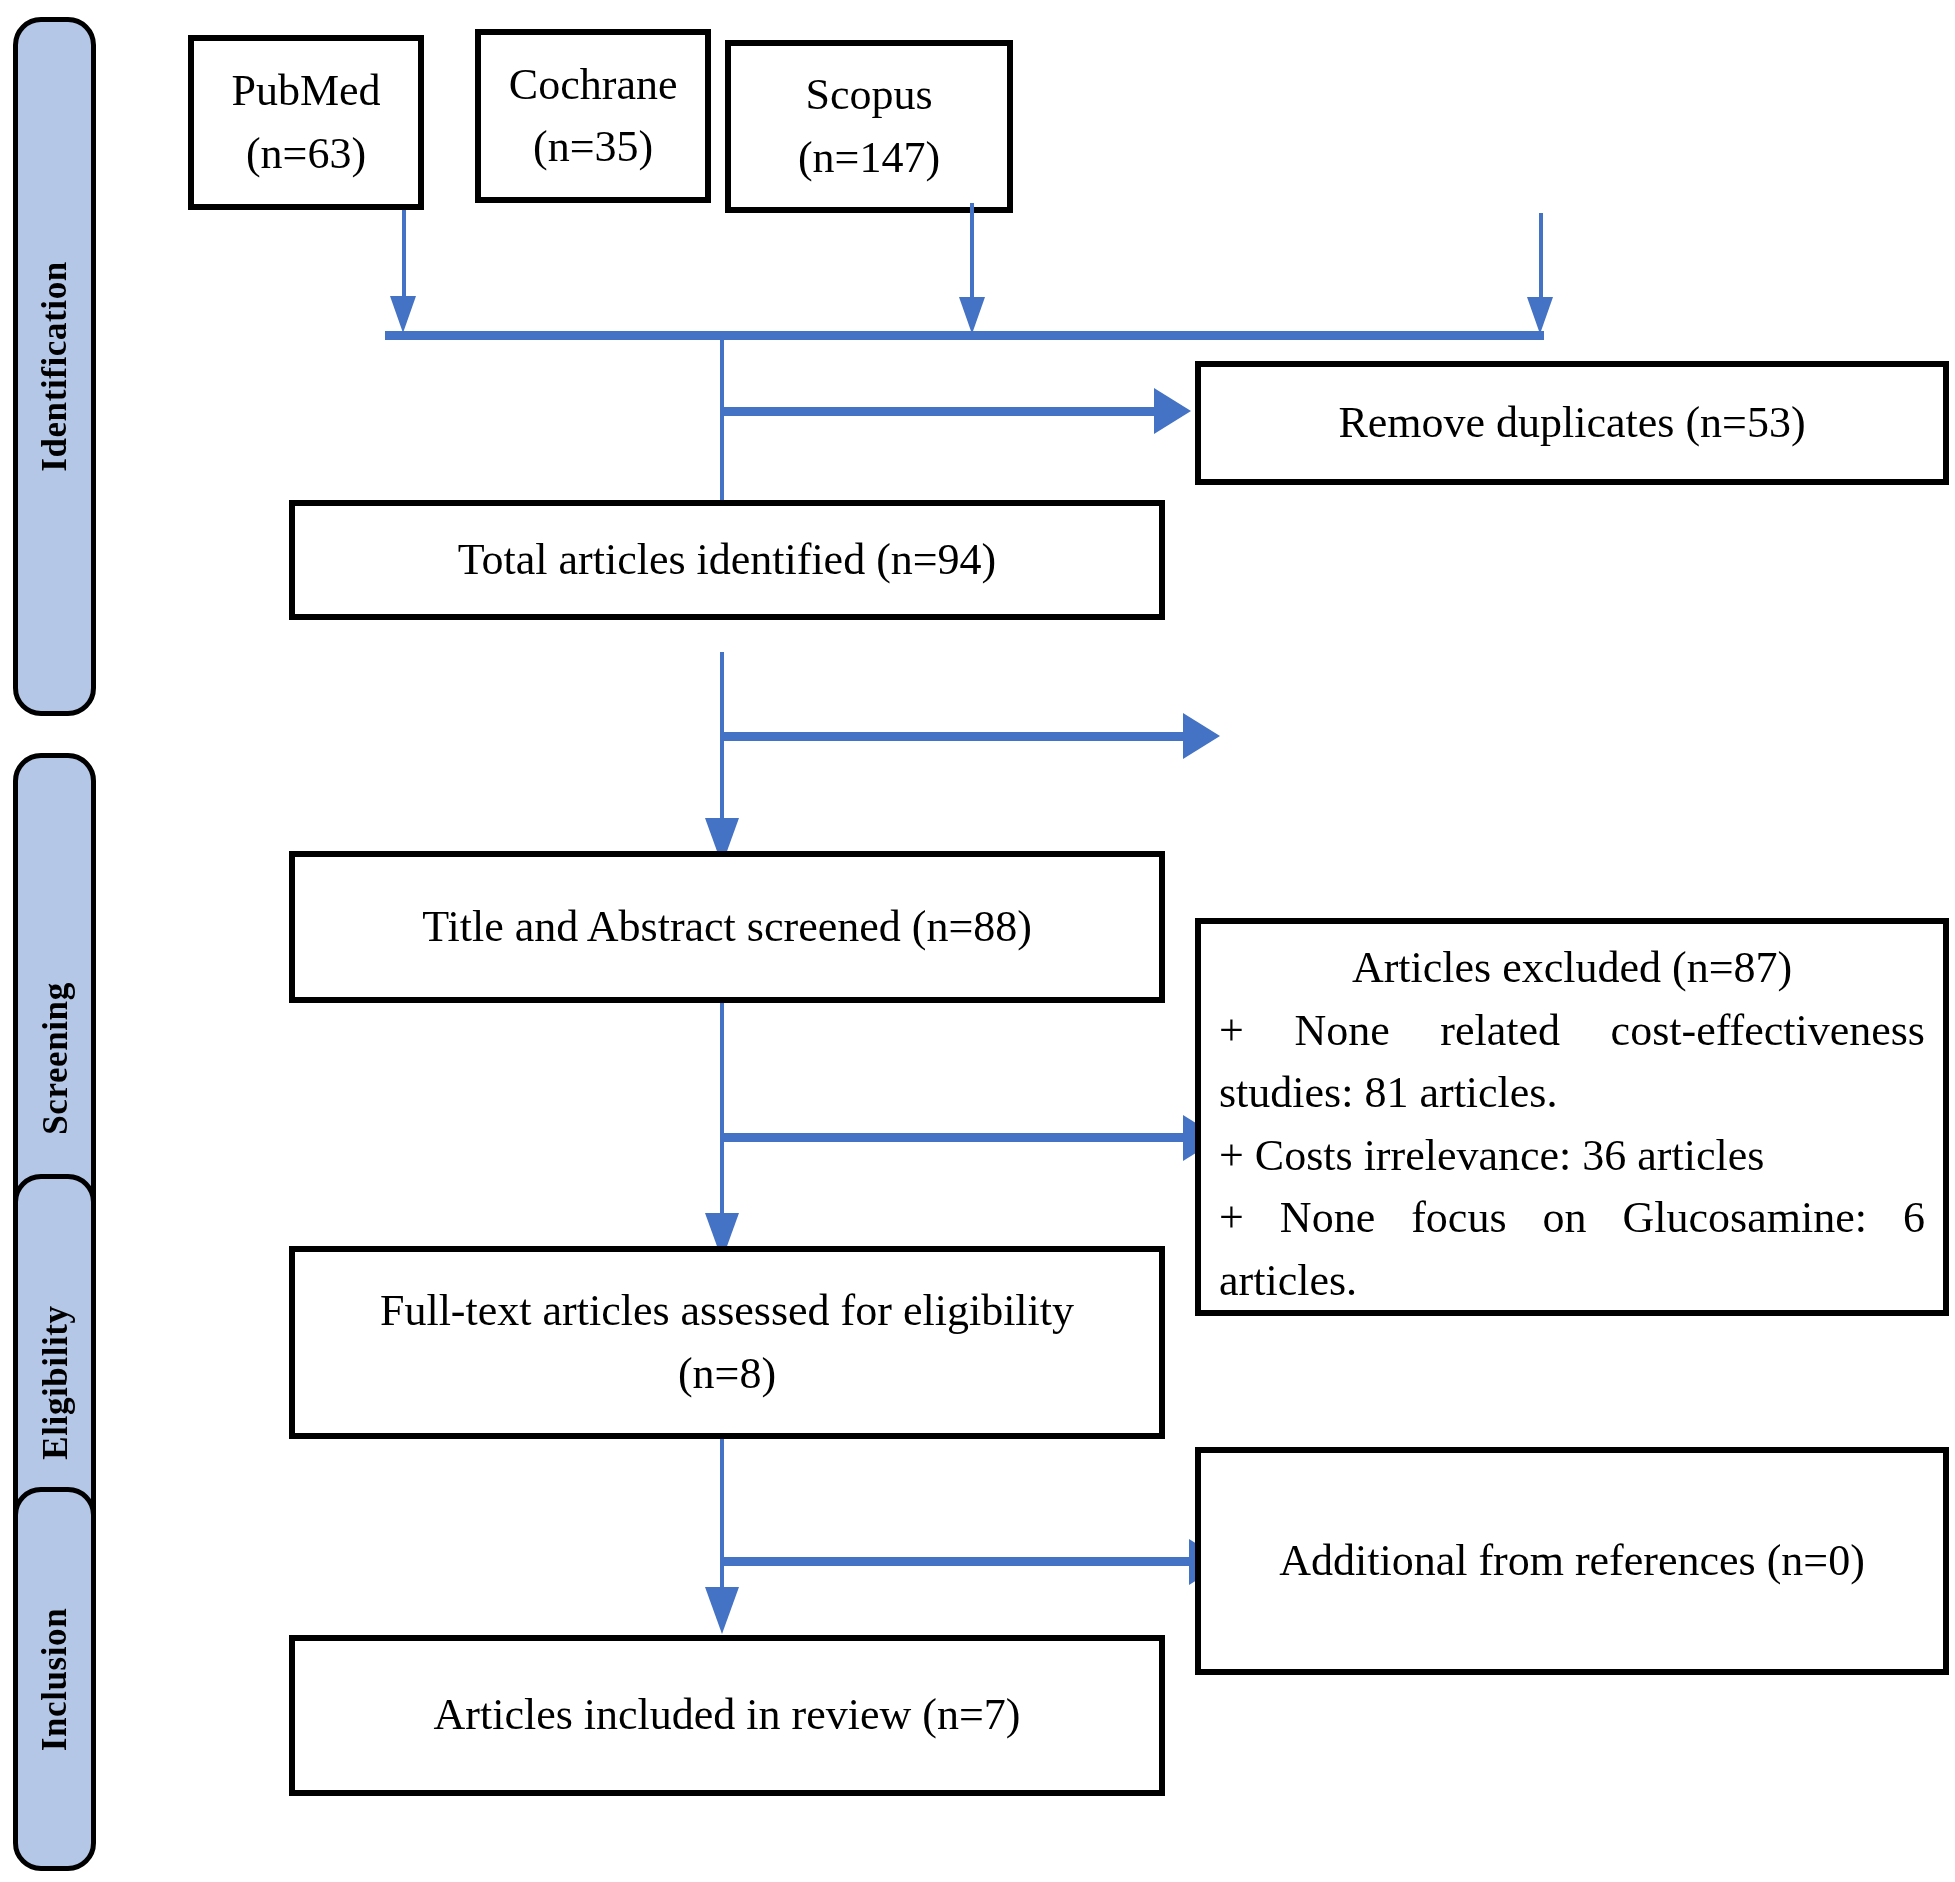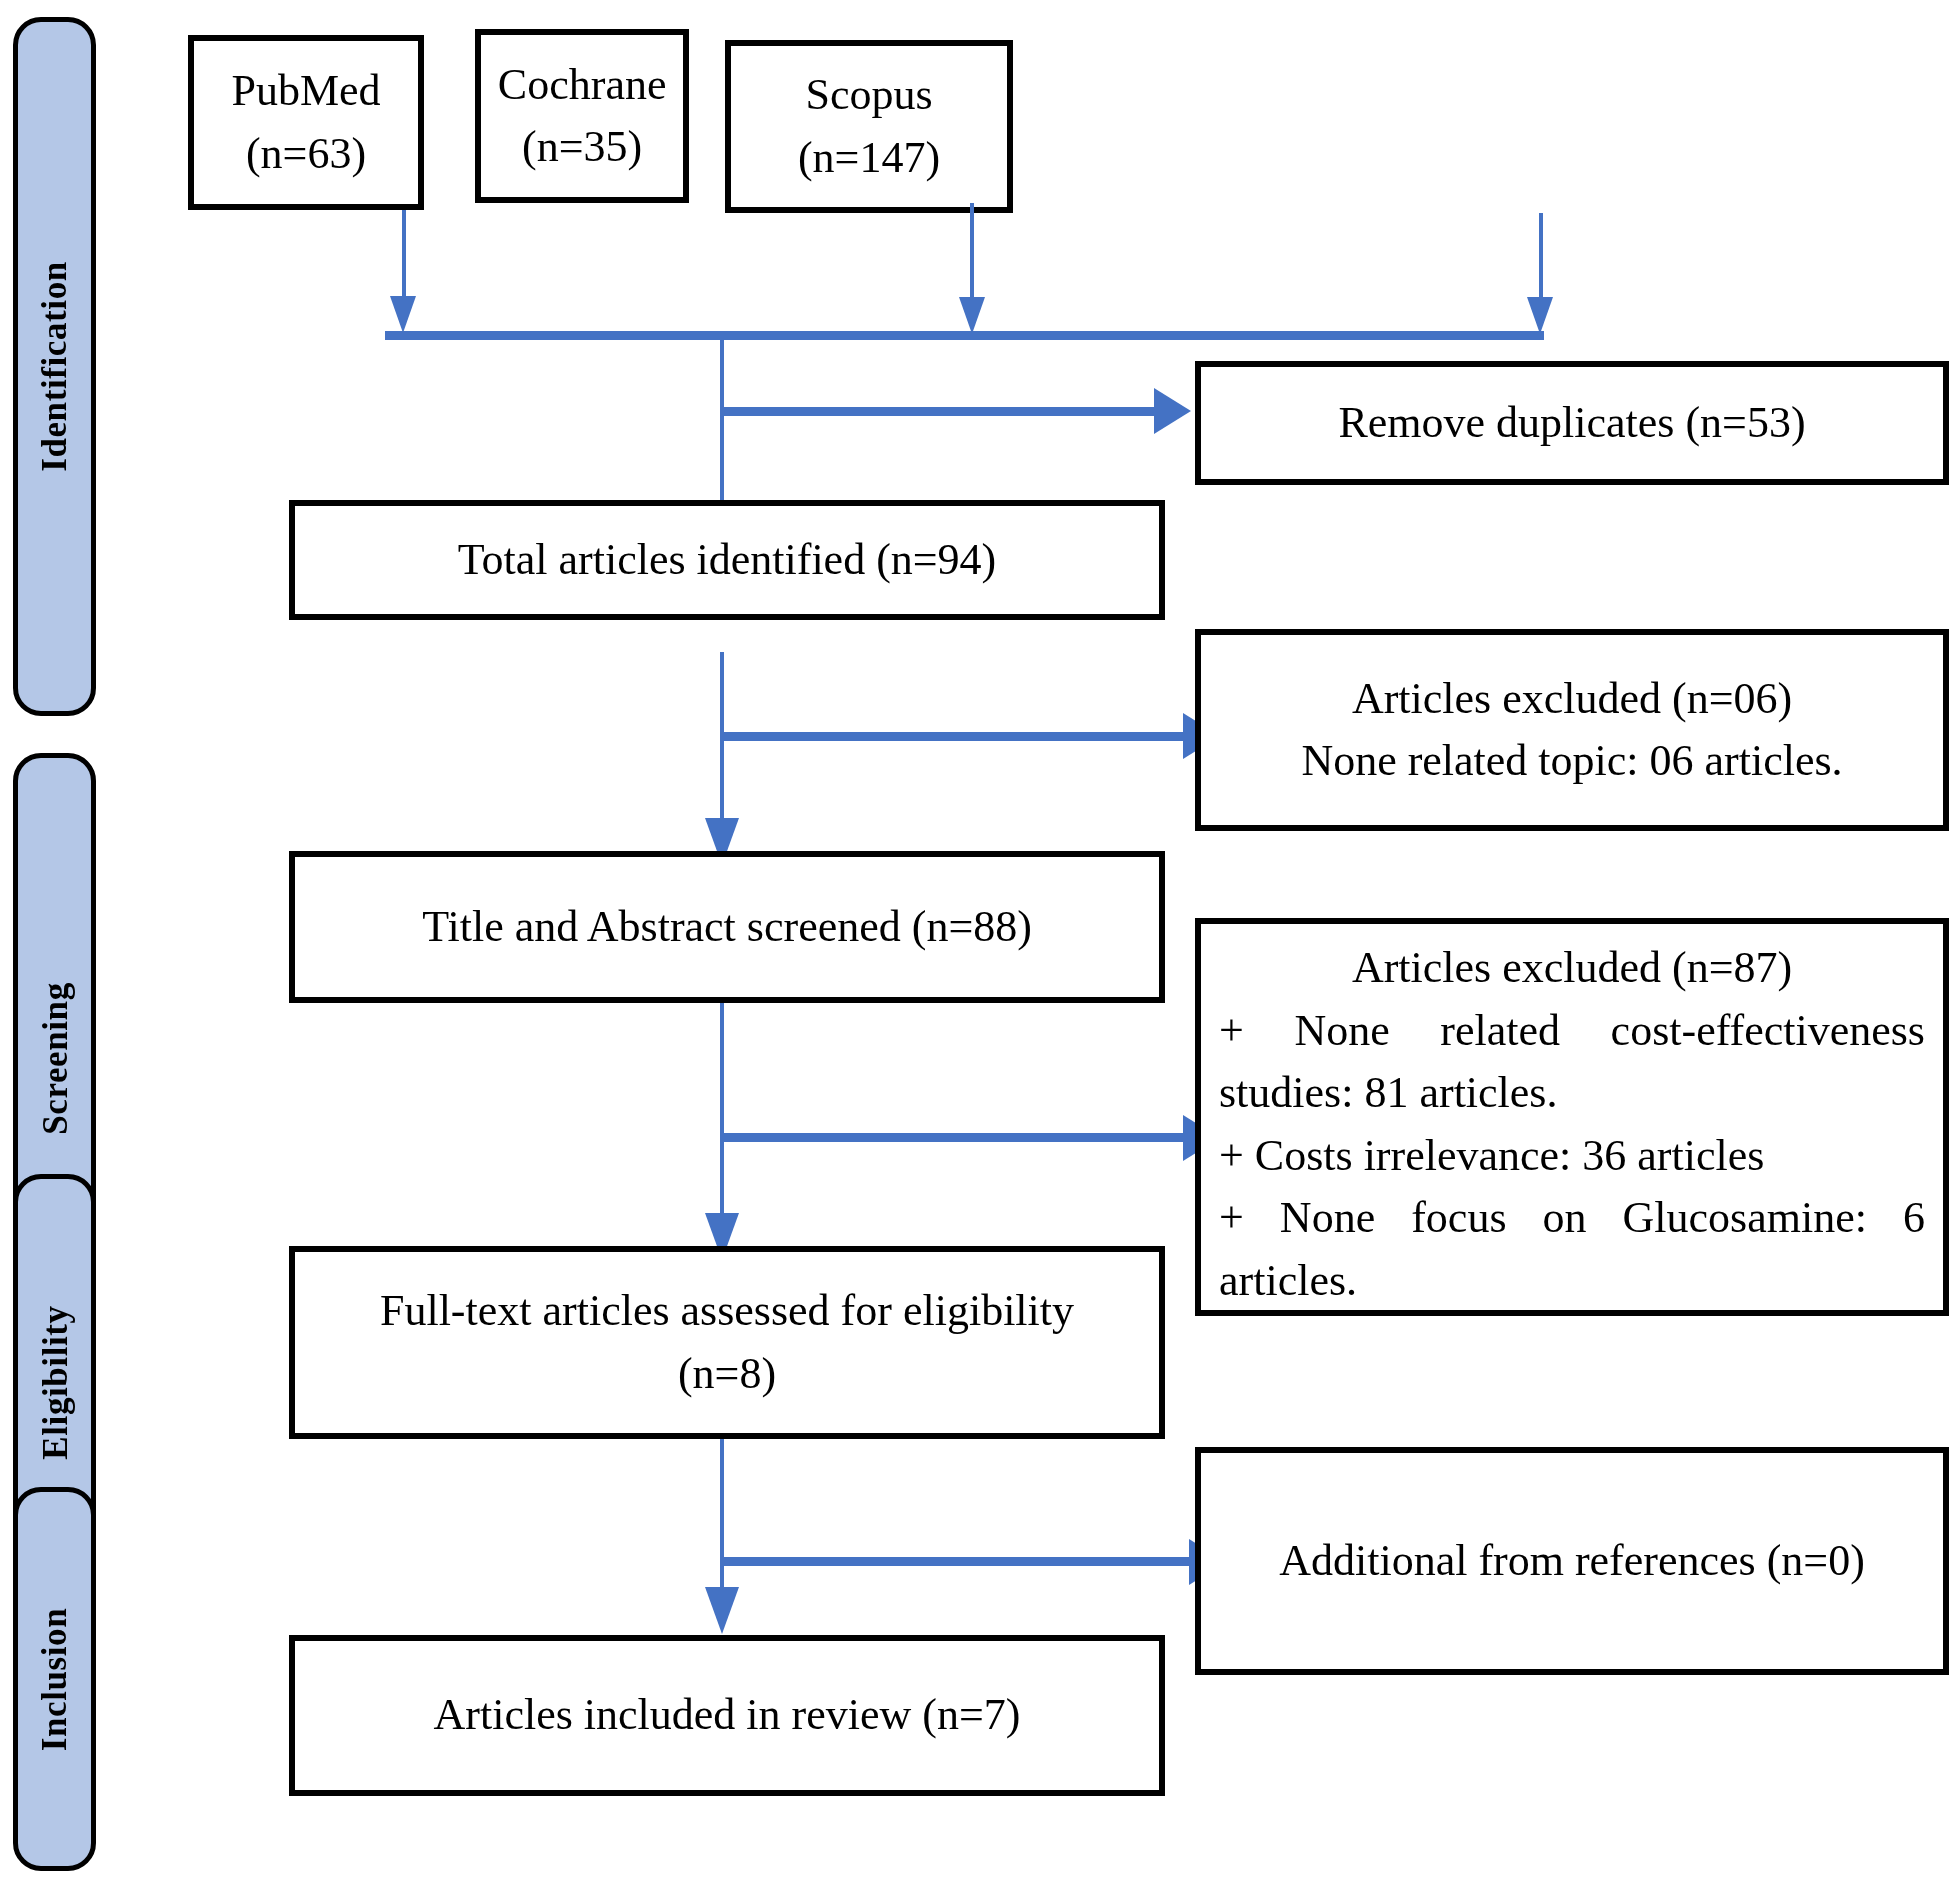--- a/index.html
+++ b/index.html
@@ -120,21 +120,21 @@
   </div>
 
   <div class="phase-pill" style="left:13.3px; top:1487px; width:83px; height:384px;">
     <span class="phase-label">Inclusion</span>
   </div>
 
   <div class="flow-box" style="left:188px; top:35px; width:236px; height:175px;">
     <div class="box-line">PubMed (n=63)</div>
   </div>
 
-  <div class="flow-box" style="left:475px; top:29px; width:214px; height:174px;padding-left:16px;">
+  <div class="flow-box" style="left:475px; top:29px; width:236px; height:174px;padding-left:16px;">
     <div class="box-line">Cochrane (n=35)</div>
   </div>
 
   <div class="flow-box" style="left:725px; top:40px; width:288px; height:173px;">
     <div class="box-line">Scopus (n=147)</div>
   </div>
 
   <div class="conn vthin" style="left:402px; top:210px; height:92px;"></div>
   <div class="arrow-down small" style="left:390px; top:296px;"></div>
 
@@ -161,24 +161,20 @@
     <div class="box-line">Total articles identified (n=94)</div>
   </div>
 
   <div class="conn vthin" style="left:720px; top:652px; height:199px;"></div>
 
   <div class="conn hthick" style="left:720px; top:732px; width:465px;"></div>
   <div class="arrow-right" style="left:1183px; top:713px;"></div>
 
   <div class="arrow-down" style="left:705px; top:818px;"></div>
 
-  <div class="flow-box" style="left:1195px; top:629px; width:754px; height:202px;">
-    <div class="box-line">Articles excluded (n=06)</div>
-    <div class="box-line">None related topic: 06 articles.</div>
-  </div>
 
   <div class="flow-box" style="left:289px; top:851px; width:876px; height:152px;">
     <div class="box-line">Title and Abstract screened (n=88)</div>
   </div>
 
   <div class="conn vthin" style="left:720px; top:1003px; height:242px;"></div>
 
   <div class="conn hthick" style="left:720px; top:1133px; width:465px;"></div>
   <div class="arrow-right" style="left:1183px; top:1115px;"></div>
 

